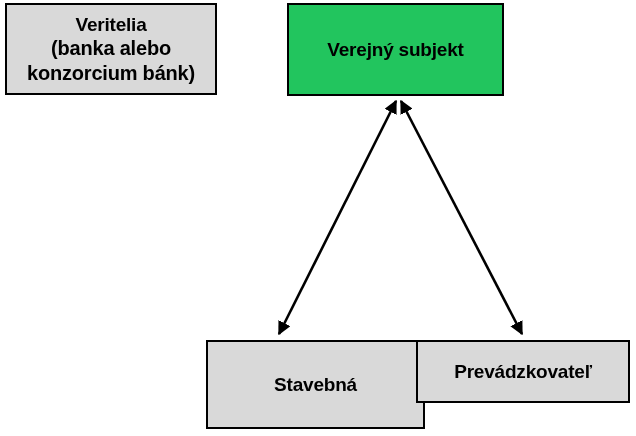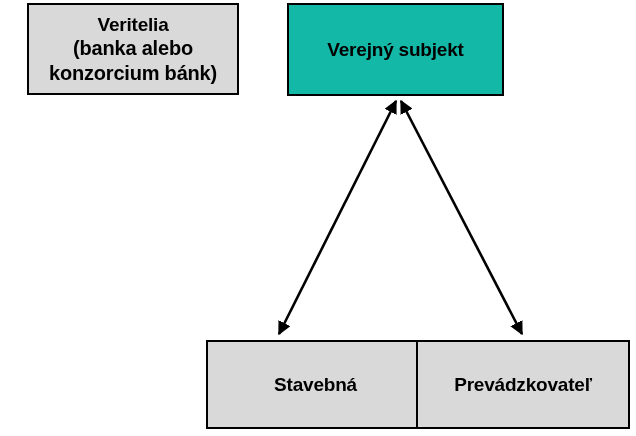--- a/index.html
+++ b/index.html
@@ -36,42 +36,41 @@
   .node .line-sub {
     font-size: 20px;
     white-space: nowrap;
   }
   #node-veritelia {
     left: 5px;
     top: 3px;
     width: 212px;
     height: 92px;
     background: #d9d9d9;
-    margin-left: 22px;
   }
   #node-verejny-subjekt {
     left: 287px;
     top: 3px;
     width: 217px;
     height: 93px;
-    background: #14b8a6;
+    background: #22c55e;
   }
   #node-stavebna {
     left: 163px;
     top: 340px;
     width: 219px;
     height: 89px;
     background: #d9d9d9;
     margin-left: 43px;
   }
   #node-prevadzkovatel {
     left: 416px;
     top: 340px;
     width: 214px;
-    height: 89px;
+    height: 63px;
     background: #d9d9d9;
   }
   #arrow-layer {
     position: absolute;
     left: 0;
     top: 0;
     width: 636px;
     height: 436px;
     pointer-events: none;
   }

